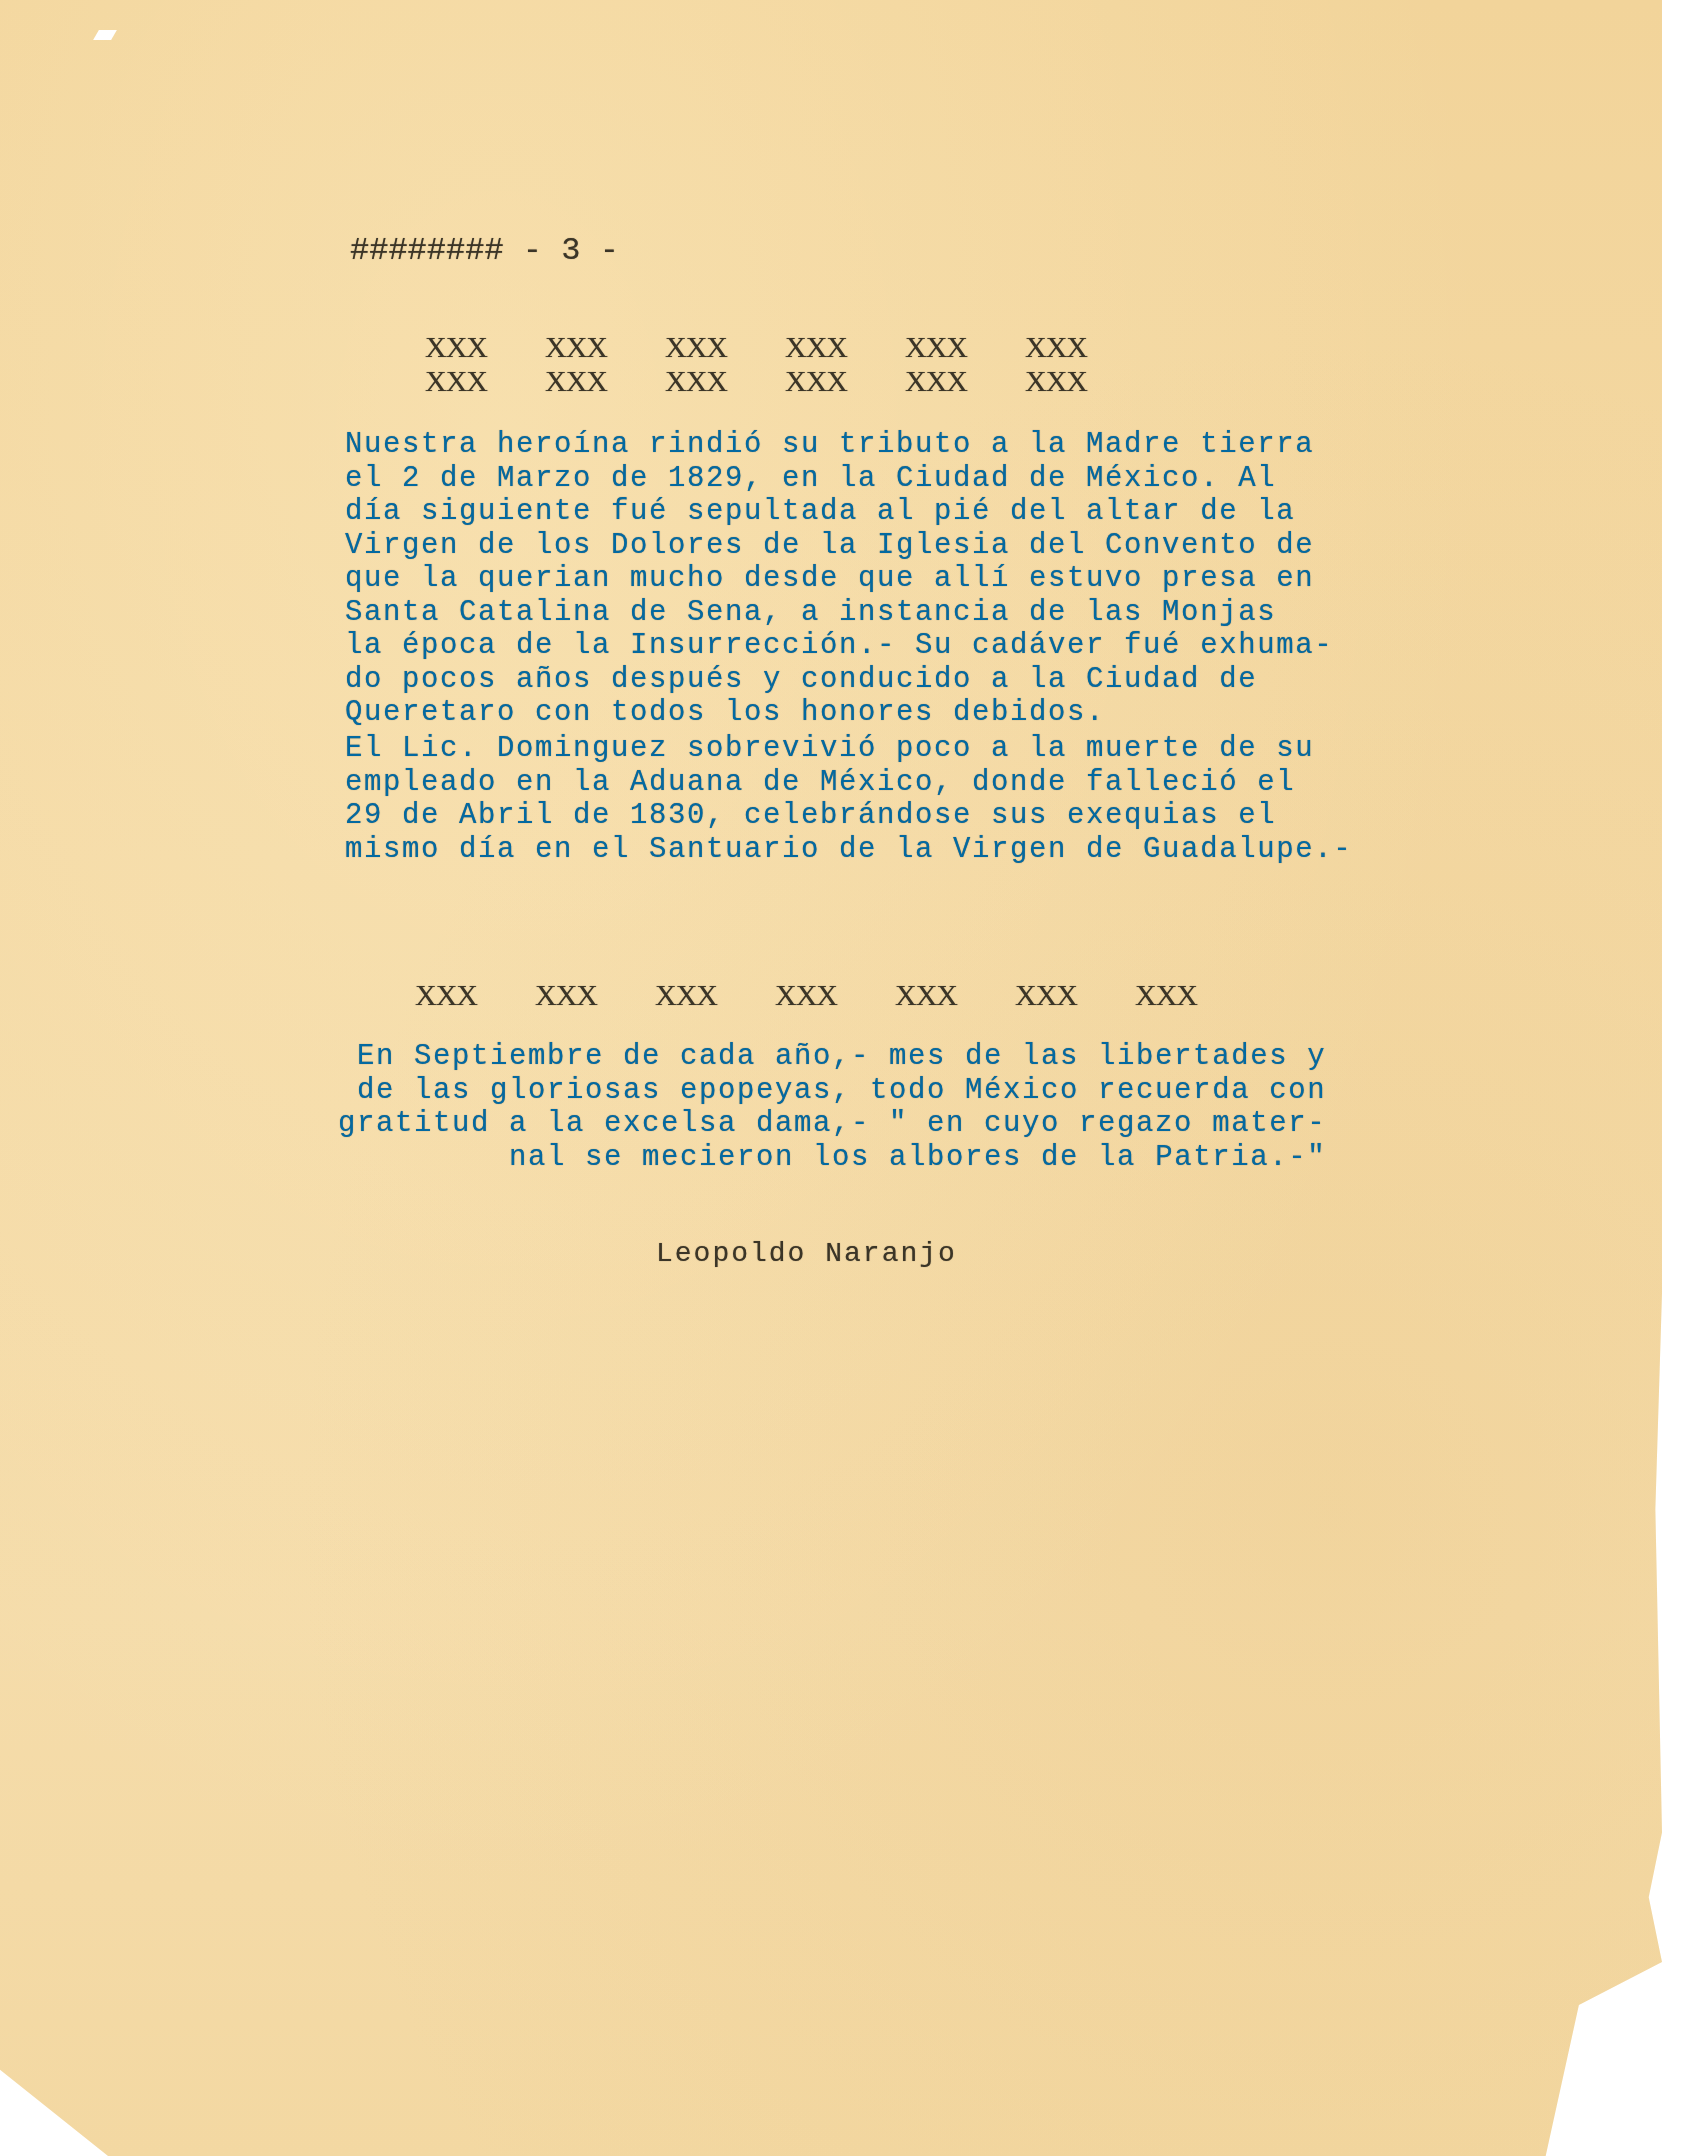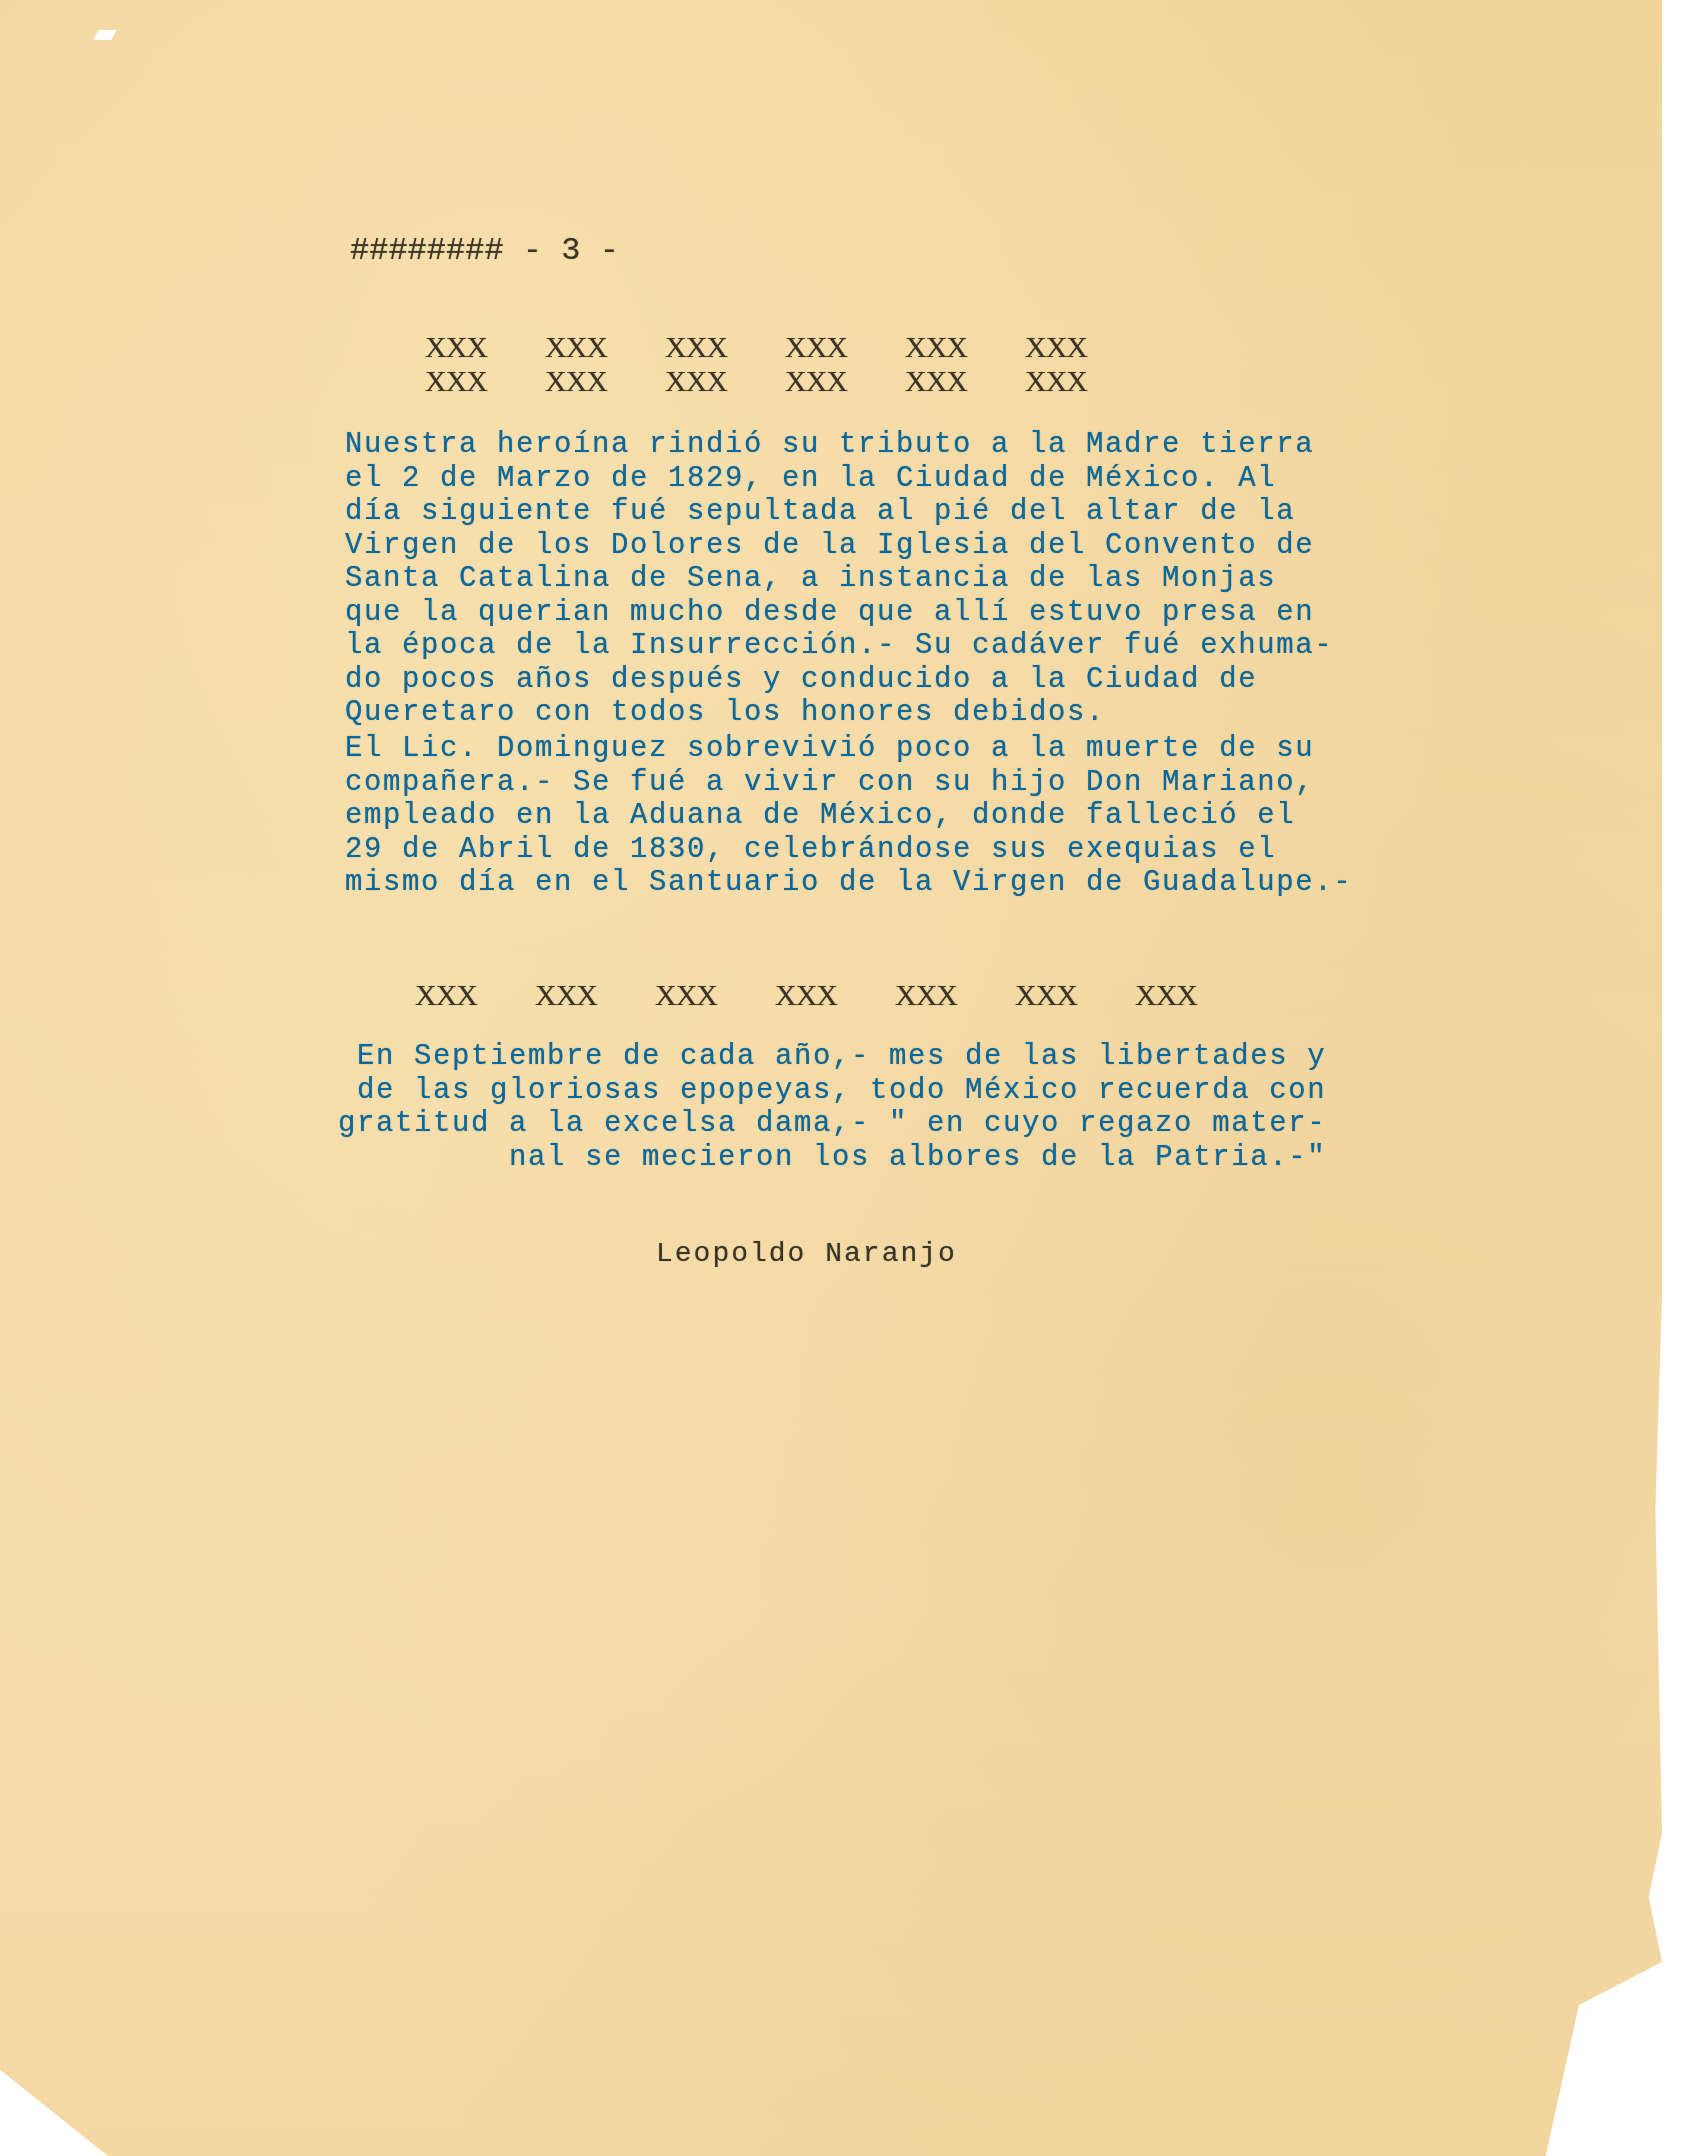--- a/index.html
+++ b/index.html
@@ -52,30 +52,29 @@
   <span>XXX</span>
   <span>XXX</span>
   <span>XXX</span>
 </div>
 
 <div class="para" style="top:428px;">
   <div>Nuestra heroína rindió su tributo a la Madre tierra</div>
   <div>el 2 de Marzo de 1829, en la Ciudad de México. Al</div>
   <div>día siguiente fué sepultada al pié del altar de la</div>
   <div>Virgen de los Dolores de la Iglesia del Convento de</div>
+  <div>que la querian mucho desde que allí estuvo presa en</div>
   <div>Santa Catalina de Sena, a instancia de las Monjas</div>
-  <div>que la querian mucho desde que allí estuvo presa en</div>
   <div>la época de la Insurrección.- Su cadáver fué exhuma-</div>
   <div>do pocos años después y conducido a la Ciudad de</div>
   <div>Queretaro con todos los honores debidos.</div>
 </div>
 
 <div class="para" style="top:732px;">
   <div>El Lic. Dominguez sobrevivió poco a la muerte de su</div>
-  <div>compañera.- Se fué a vivir con su hijo Don Mariano,</div>
   <div>empleado en la Aduana de México, donde falleció el</div>
   <div>29 de Abril de 1830, celebrándose sus exequias el</div>
   <div>mismo día en el Santuario de la Virgen de Guadalupe.-</div>
 </div>
 
 <div class="xrow" style="left:415px;top:978px;">
   <span>XXX</span>
   <span>XXX</span>
   <span>XXX</span>
   <span>XXX</span>

